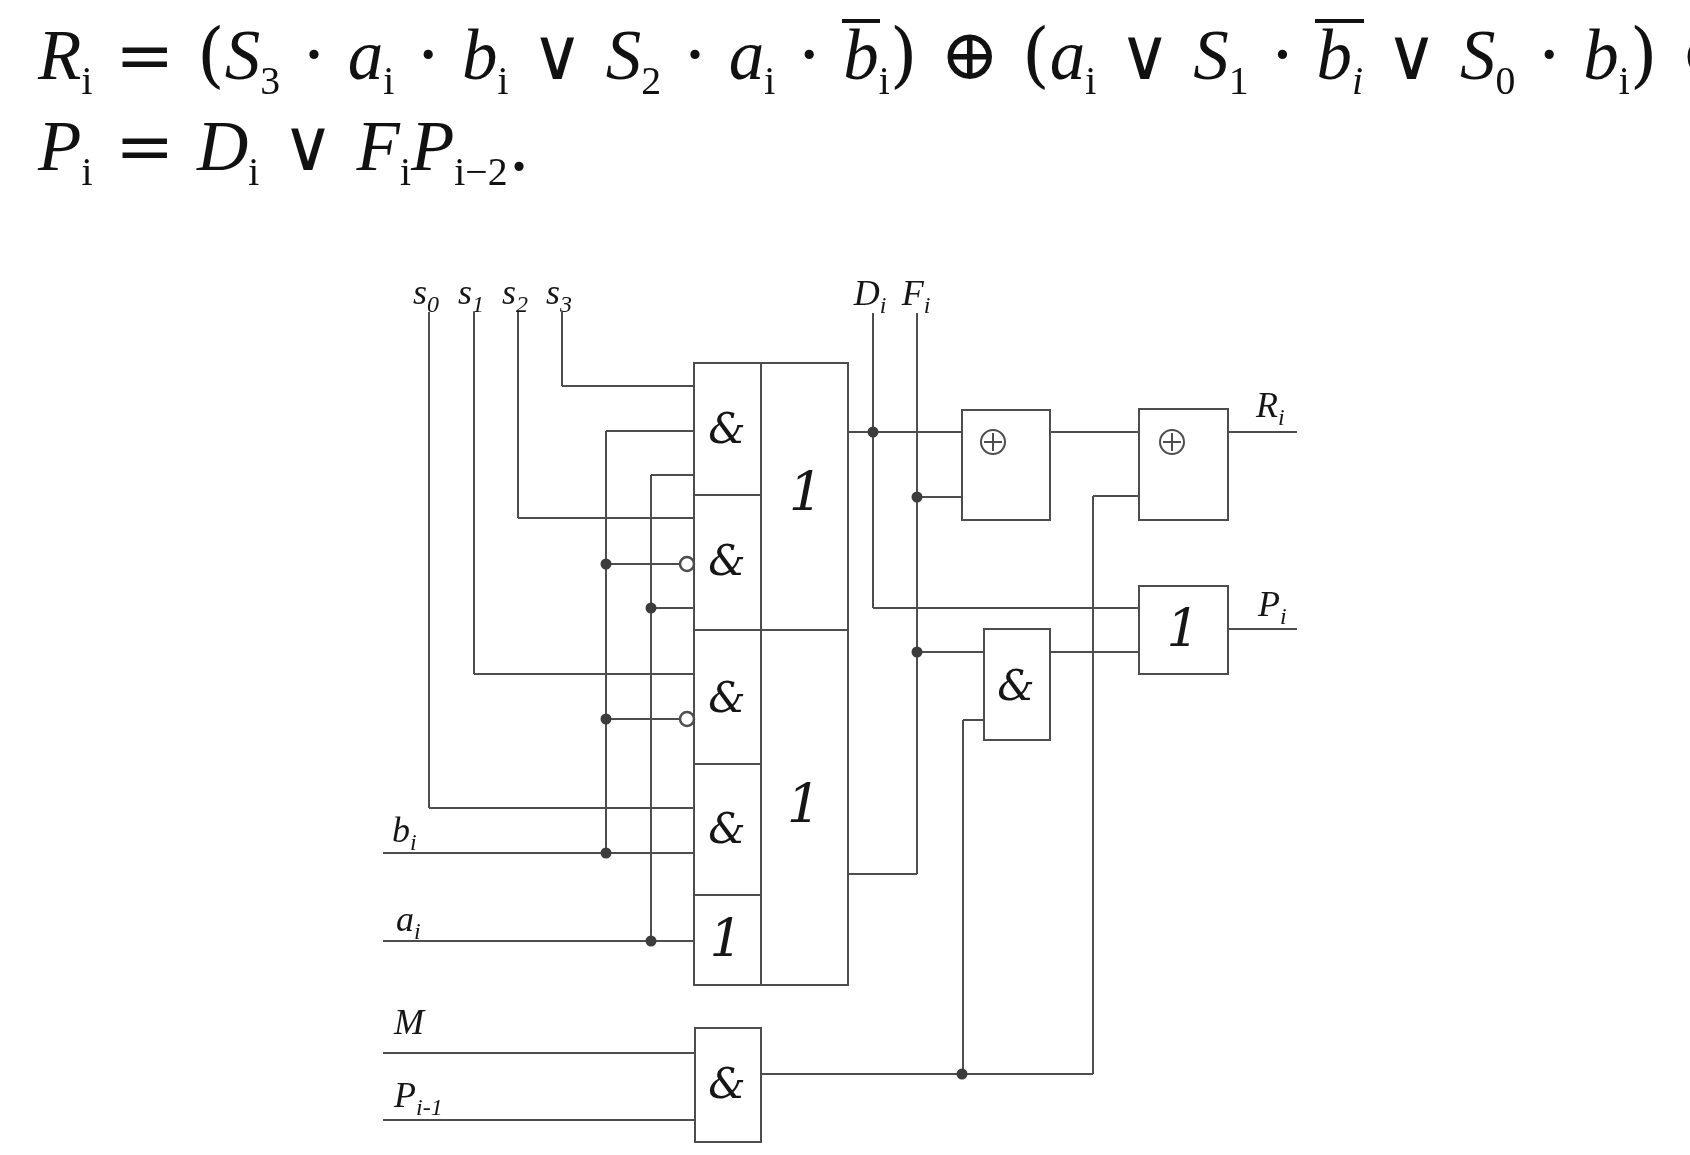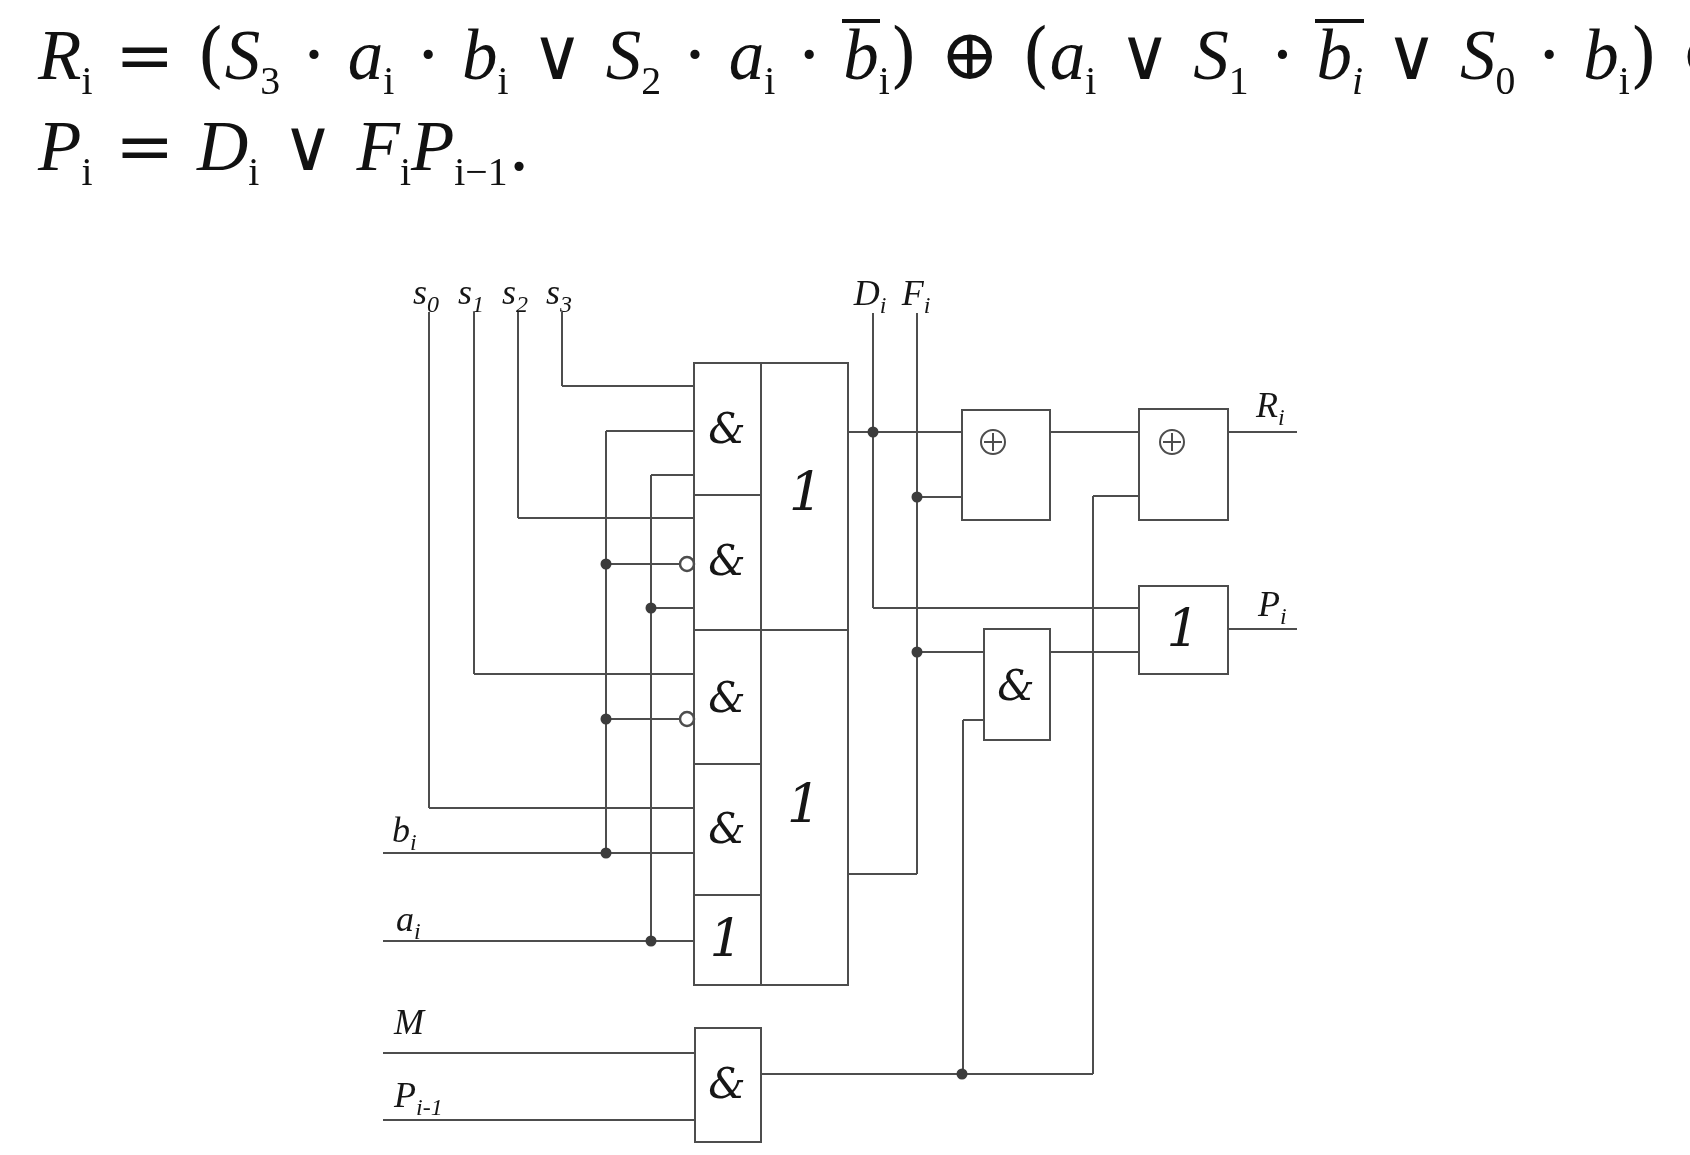--- a/index.html
+++ b/index.html
@@ -16,21 +16,21 @@
   #circuit{position:absolute;left:0;top:0;}
   text{fill:#161616;}
   .lbl{font-style:italic;font-size:36px;font-family:"Liberation Serif","DejaVu Serif",serif;}
   .glabel{font-style:italic;font-family:"DejaVu Serif","Liberation Serif",serif;}
 </style>
 </head>
 <body>
 
 <div id="formulas">
   <div class="fline"><i>R</i><sub>i</sub><span class="op"> = (</span><i>S</i><sub>3</sub><span class="op"> · </span><i>a</i><sub>i</sub><span class="op"> · </span><i>b</i><sub>i</sub><span class="op"> ∨ </span><i>S</i><sub>2</sub><span class="op"> · </span><i>a</i><sub>i</sub><span class="op"> · </span><span class="ov">b</span><sub>i</sub><span class="op">) ⊕ (</span><i>a</i><sub>i</sub><span class="op"> ∨ </span><i>S</i><sub>1</sub><span class="op"> · </span><span class="ov">b<sub>i</sub></span><span class="op"> ∨ </span><i>S</i><sub>0</sub><span class="op"> · </span><i>b</i><sub>i</sub><span class="op">) ⊕ </span></div>
-  <div class="fline"><i>P</i><sub>i</sub><span class="op"> = </span><i>D</i><sub>i</sub><span class="op"> ∨ </span><i>F</i><sub>i</sub><i>P</i><sub>i−1</sub><span class="op">.</span></div>
+  <div class="fline"><i>P</i><sub>i</sub><span class="op"> = </span><i>D</i><sub>i</sub><span class="op"> ∨ </span><i>F</i><sub>i</sub><i>P</i><sub>i−2</sub><span class="op">.</span></div>
 </div>
 
 <svg id="circuit" width="1690" height="1155" viewBox="0 0 1690 1155">
     <line x1="429" y1="312" x2="429" y2="808" stroke="#4d4d4d" stroke-width="2"></line>
     <line x1="429" y1="808" x2="694" y2="808" stroke="#4d4d4d" stroke-width="2"></line>
     <line x1="474" y1="312" x2="474" y2="674" stroke="#4d4d4d" stroke-width="2"></line>
     <line x1="474" y1="674" x2="694" y2="674" stroke="#4d4d4d" stroke-width="2"></line>
     <line x1="518" y1="312" x2="518" y2="518" stroke="#4d4d4d" stroke-width="2"></line>
     <line x1="518" y1="518" x2="694" y2="518" stroke="#4d4d4d" stroke-width="2"></line>
     <line x1="562" y1="312" x2="562" y2="386" stroke="#4d4d4d" stroke-width="2"></line>

